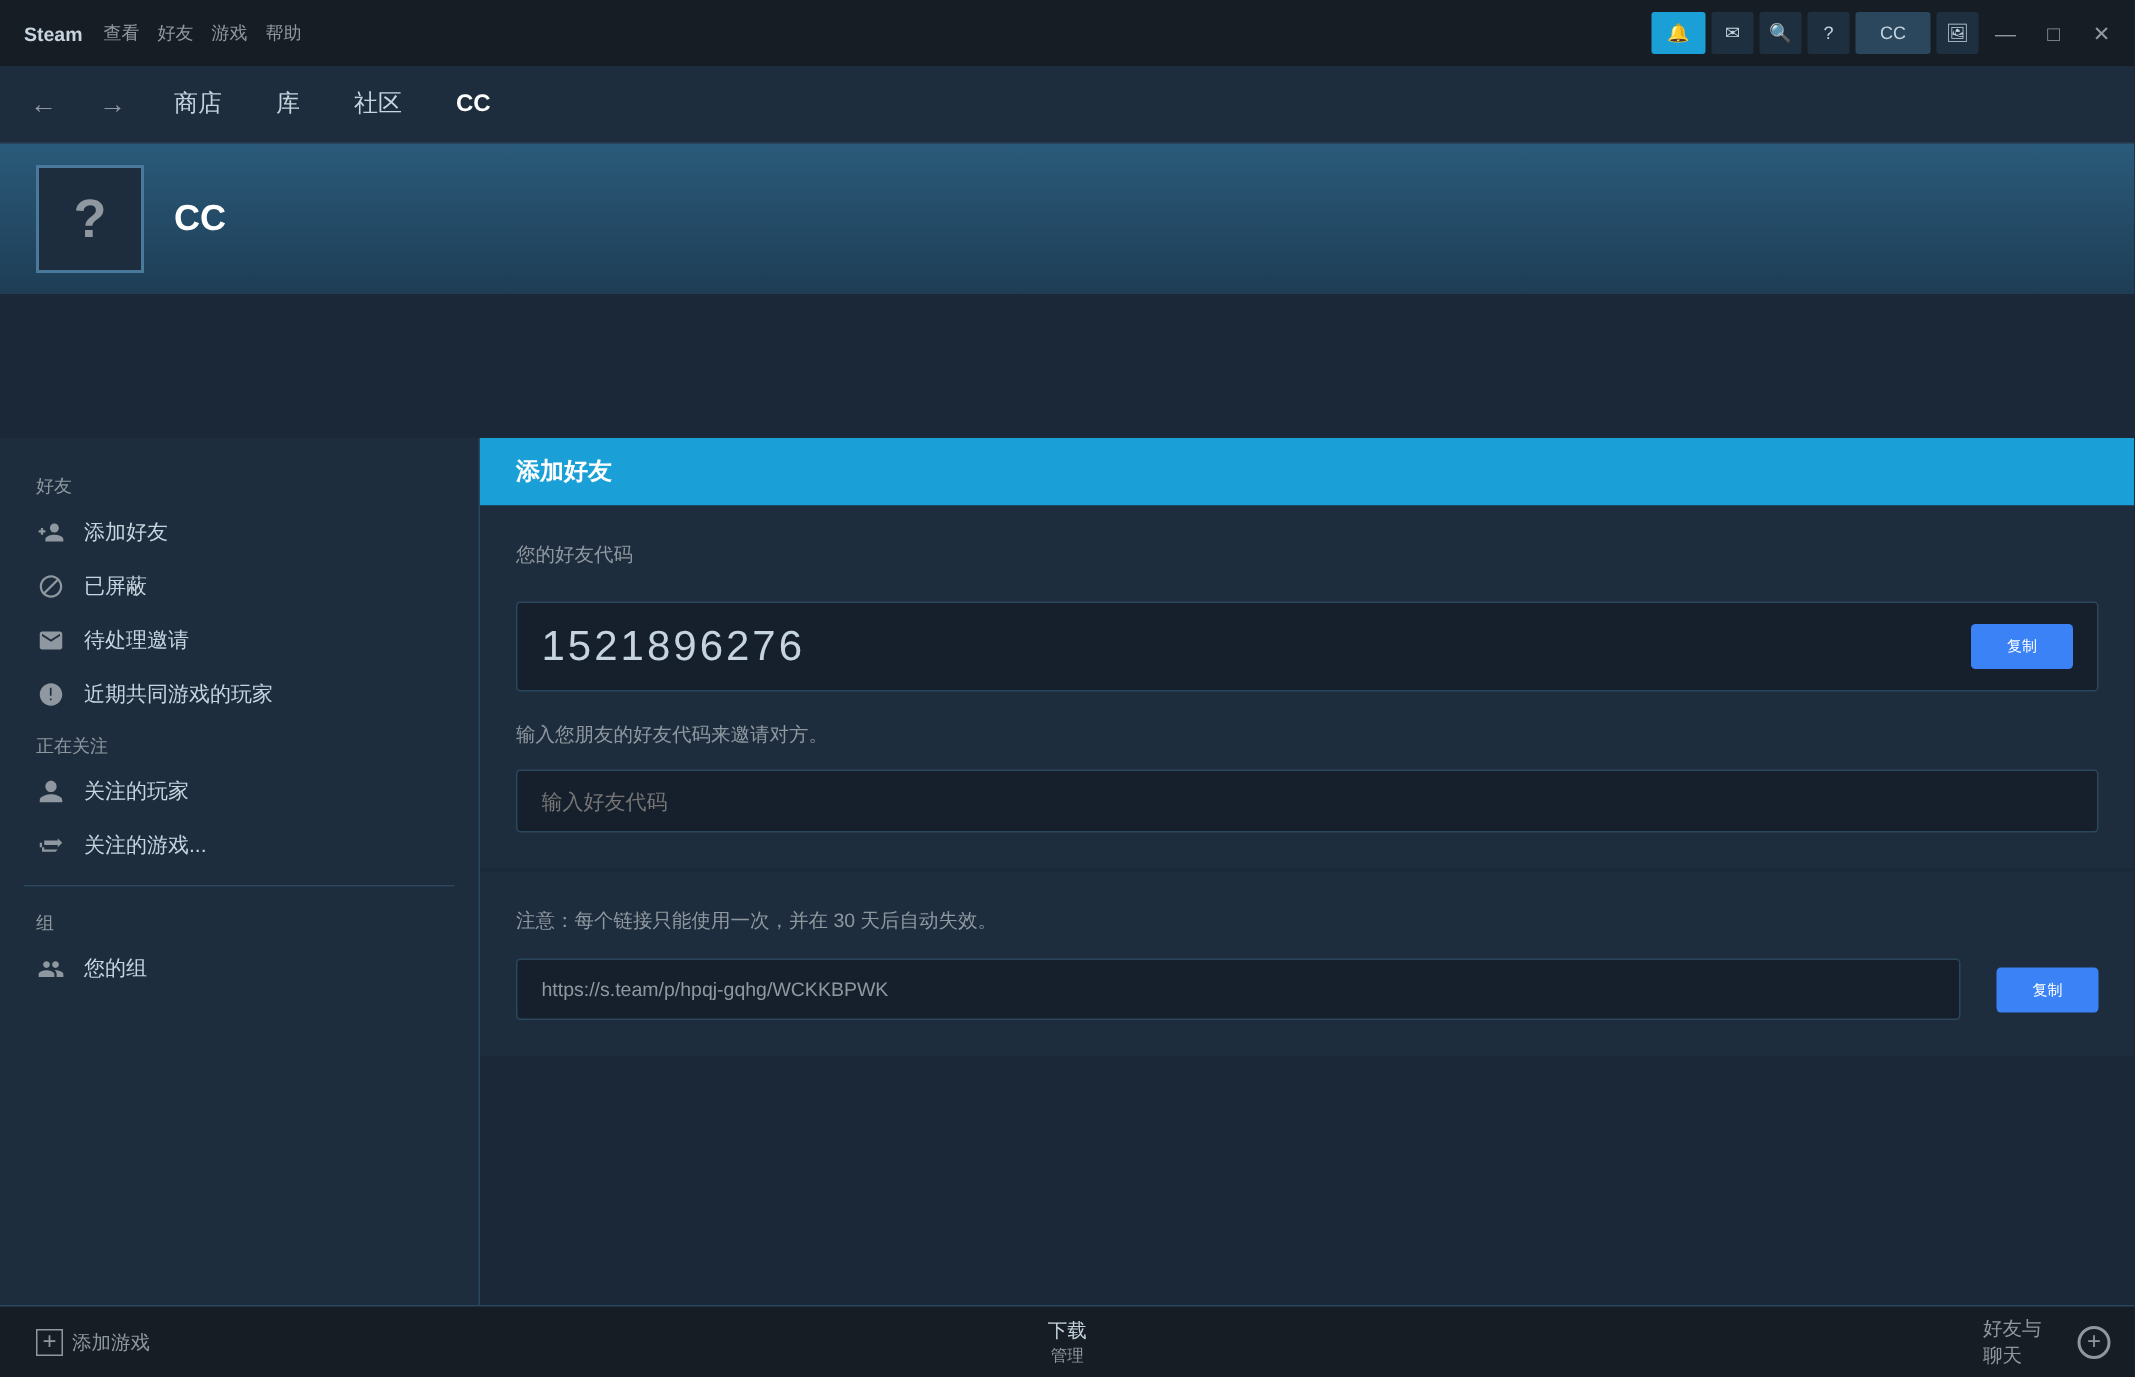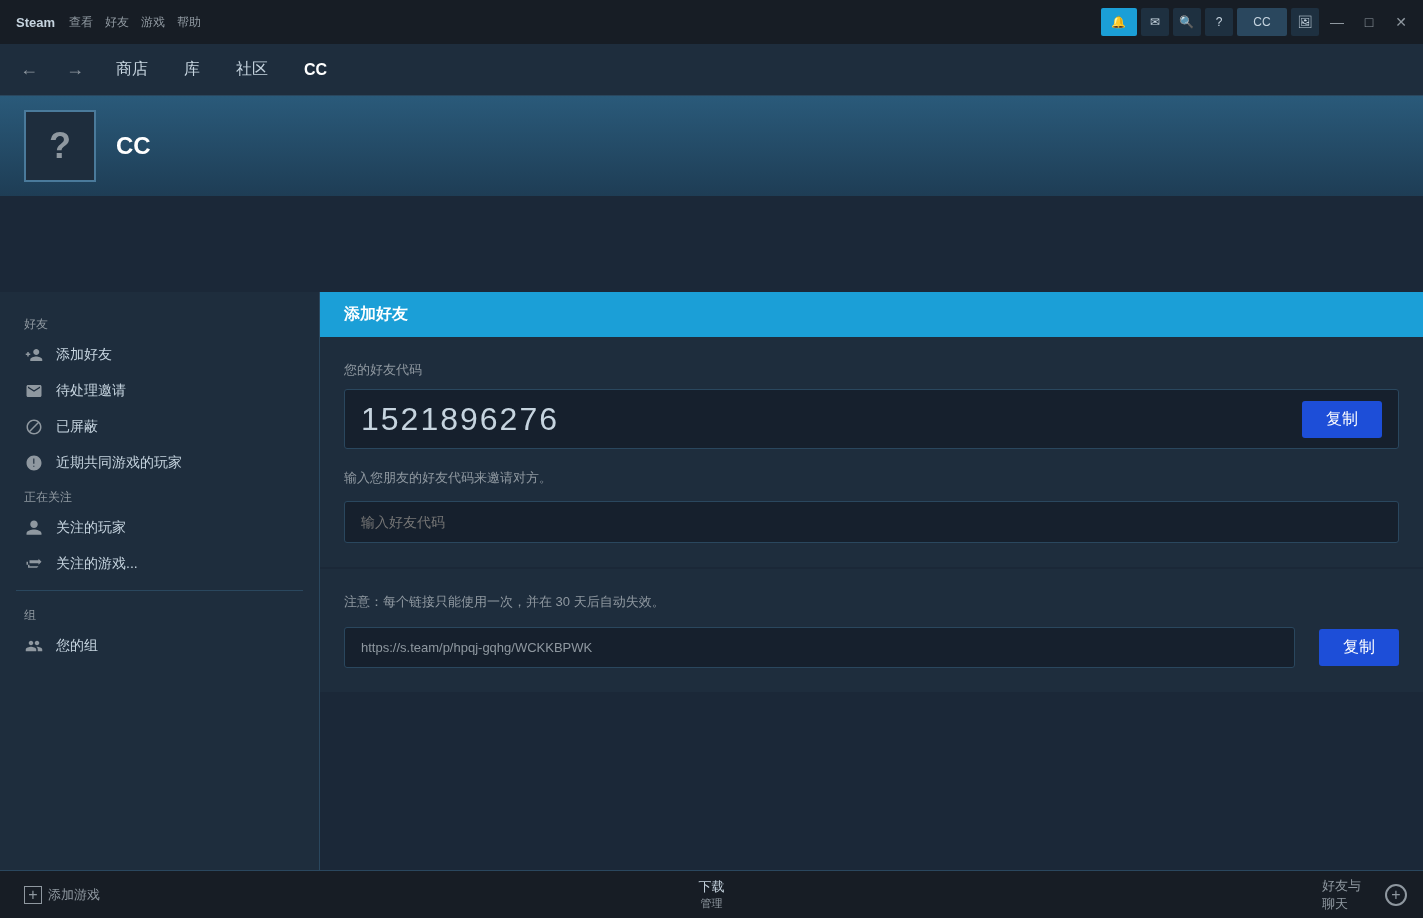--- a/index.html
+++ b/index.html
@@ -198,46 +198,46 @@
       font-size: 16px;
       font-weight: bold;
     }
     .section-body {
       background: #1e2d3d;
       padding: 24px;
     }
     .field-label {
       color: #8f98a0;
       font-size: 13px;
-      margin-bottom: 10px;
+      margin-bottom: 22px;
     }
     .code-display {
       background: #16202d;
       border: 1px solid #2a475e;
       border-radius: 3px;
       display: flex;
       align-items: center;
       padding: 0 16px;
       margin-bottom: 20px;
       height: 60px;
     }
     .code-number {
       color: #c6d4df;
-      font-size: 32px;
+      font-size: 28px;
       letter-spacing: 2px;
       flex: 1;
     }
     .btn-copy {
-      background: #1d4ed8;
+      background: #3b82f6;
       color: #fff;
       border: none;
       border-radius: 3px;
       padding: 8px 24px;
       cursor: pointer;
-      font-size: 16px;
+      font-size: 10px;
       font-family: inherit;
     }
     .hint-text {
       color: #8f98a0;
       font-size: 13px;
       margin-bottom: 14px;
     }
     .code-input {
       width: 100%;
       background: #16202d;
@@ -407,32 +407,32 @@
       <span class="icon">
         <svg width="18" height="18" viewBox="0 0 24 24" fill="#8f98a0">
             <path d="M15 12c2.2 0 4-1.8 4-4s-1.8-4-4-4-4 1.8-4 4 1.8 4 4 4zm-8 0v-2H5v-2H3v2H1v2h2v2h2v-2h2zm8 2c-2.7 0-8 1.3-8 4v2h16v-2c0-2.7-5.3-4-8-4z"></path>
           </svg>
       </span>
       <span>添加好友</span>
     </div>
     <div class="sidebar-item">
       <span class="icon">
         <svg width="18" height="18" viewBox="0 0 24 24" fill="#8f98a0">
+            <path d="M12 2C6.5 2 2 6.5 2 12s4.5 10 10 10 10-4.5 10-10S17.5 2 12 2zM4 12c0-4.4 3.6-8 8-8 1.8 0 3.5.6 4.9 1.7L5.7 16.9C4.6 15.5 4 13.8 4 12zm8 8c-1.8 0-3.5-.6-4.9-1.7l11.2-11.2C19.4 8.5 20 10.2 20 12c0 4.4-3.6 8-8 8z"></path>
+          </svg>
+      </span>
+      <span>已屏蔽</span>
+    </div>
+    <div class="sidebar-item">
+      <span class="icon">
+        <svg width="18" height="18" viewBox="0 0 24 24" fill="#8f98a0">
             <path d="M20 4H4c-1.1 0-2 .9-2 2v12c0 1.1.9 2 2 2h16c1.1 0 2-.9 2-2V6c0-1.1-.9-2-2-2zm0 4l-8 5-8-5V6l8 5 8-5v2z"></path>
           </svg>
       </span>
       <span>待处理邀请</span>
-    </div>
-    <div class="sidebar-item">
-      <span class="icon">
-        <svg width="18" height="18" viewBox="0 0 24 24" fill="#8f98a0">
-            <path d="M12 2C6.5 2 2 6.5 2 12s4.5 10 10 10 10-4.5 10-10S17.5 2 12 2zM4 12c0-4.4 3.6-8 8-8 1.8 0 3.5.6 4.9 1.7L5.7 16.9C4.6 15.5 4 13.8 4 12zm8 8c-1.8 0-3.5-.6-4.9-1.7l11.2-11.2C19.4 8.5 20 10.2 20 12c0 4.4-3.6 8-8 8z"></path>
-          </svg>
-      </span>
-      <span>已屏蔽</span>
     </div>
     <div class="sidebar-item">
       <span class="icon">
         <svg width="18" height="18" viewBox="0 0 24 24" fill="#8f98a0">
             <path d="M12 2C6.5 2 2 6.5 2 12s4.5 10 10 10 10-4.5 10-10S17.5 2 12 2zm.5 11H11V6h1.5v7zm0 4H11v-1.5h1.5V17z"></path>
           </svg>
       </span>
       <span>近期共同游戏的玩家</span>
     </div>
 

